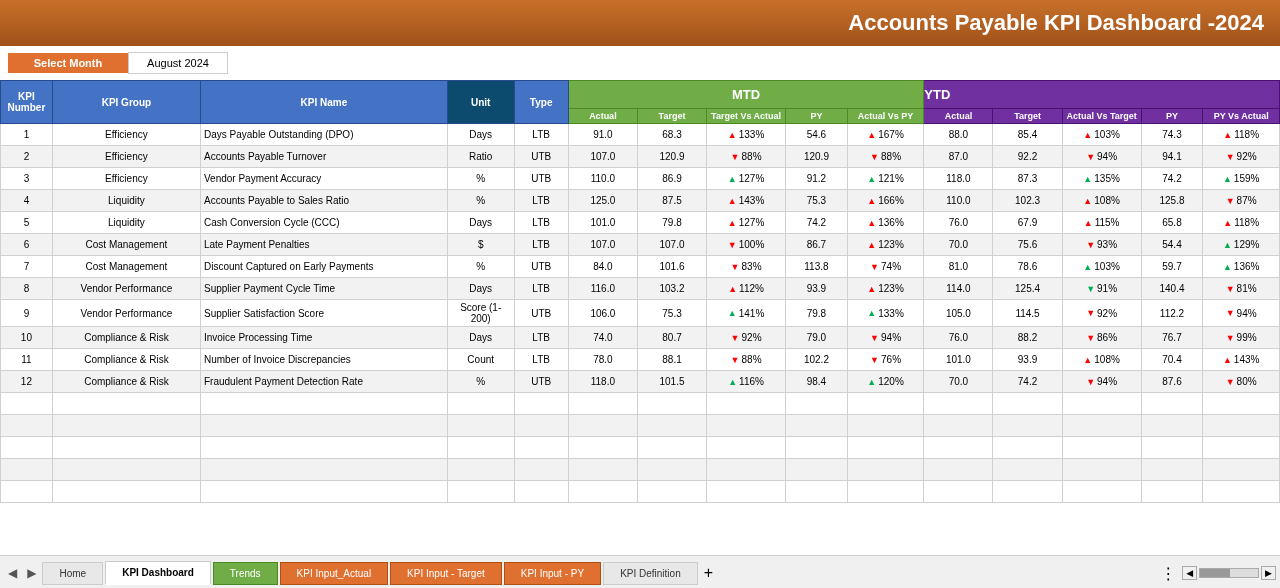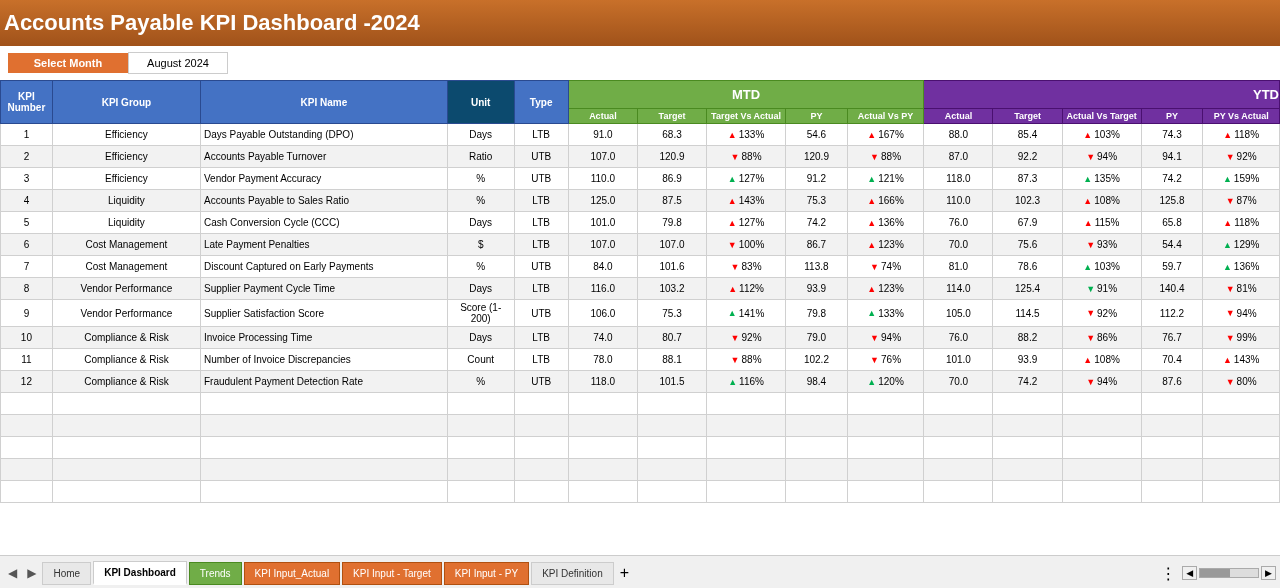--- a/index.html
+++ b/index.html
@@ -1,22 +1,22 @@
 <!DOCTYPE html>
 <html><head>
   <meta charset="utf-8">
   <style>
     * { margin: 0; padding: 0; box-sizing: border-box; }
     body { font-family: Arial, sans-serif; font-size: 11px; background: #fff; width: 1280px; height: 588px; overflow: hidden; }
 
     
     #header {
       background: linear-gradient(to bottom, #c8702a, #a0521a);
-      text-align: left;
-      padding: 10px 4px;
+      text-align: right;
+      padding: 10px 16px;
     }
     #header h1 {
       color: white;
       font-size: 22px;
       font-weight: bold;
     }
 
     
     #controls {
       display: flex;
@@ -101,21 +101,21 @@
       border: 1px solid #2a4a90; text-align: center; vertical-align: middle;
       font-size: 10px;
     }
     th.hdr-mtd-group {
       background: #70ad47; color: white; font-weight: bold;
       border: 1px solid #4a8a20; text-align: center; vertical-align: middle;
       font-size: 13px;
     }
     th.hdr-ytd-group {
       background: #7030a0; color: white; font-weight: bold;
-      border: 1px solid #4a1070; text-align: right; vertical-align: middle;
+      border: 1px solid #4a1070; text-align: left; vertical-align: middle;
       font-size: 13px;
     }
 
     
     th.sub-mtd {
       background: #70ad47; color: white; font-weight: bold;
       border: 1px solid #4a8a20; text-align: center; vertical-align: middle;
       font-size: 9px; padding: 2px;
     }
     th.sub-ytd {
@@ -153,21 +153,21 @@
       background: #f0f0f0;
       border-top: 1px solid #ccc;
       padding: 0 4px;
       height: 35px;
       gap: 2px;
     }
     .tab-nav-btn {
       background: none; border: none; cursor: pointer; font-size: 12px; padding: 0 4px; color: #555;
     }
     .tab {
-      padding: 5px 10px;
+      padding: 5px 16px;
       font-size: 10px;
       border: 1px solid #ccc;
       cursor: pointer;
       background: #e8e8e8;
       color: #333;
       white-space: nowrap;
     }
     .tab.active {
       background: white;
       border-bottom: 2px solid white;

